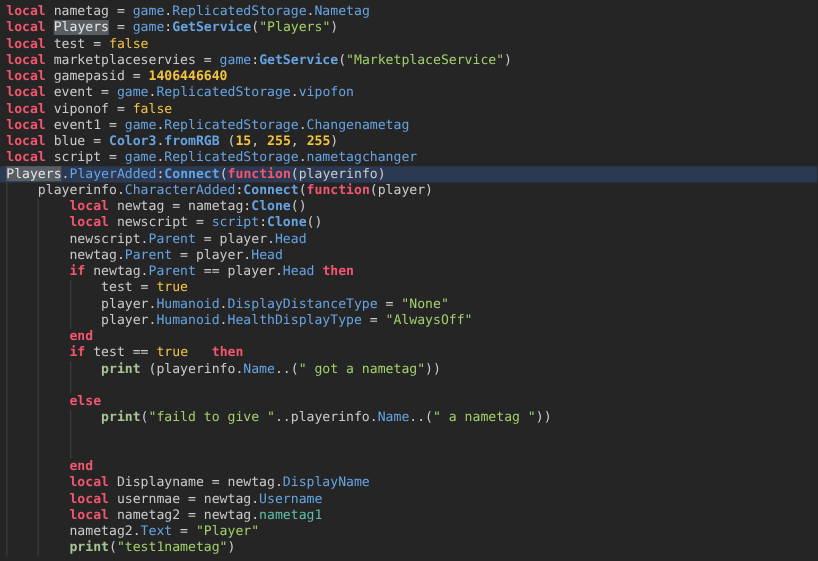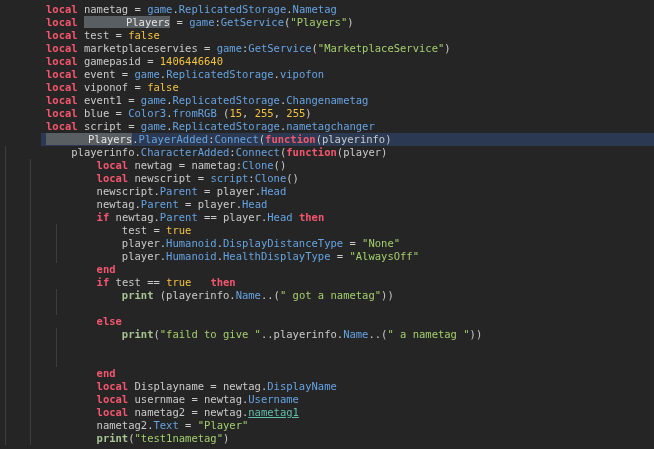--- a/index.html
+++ b/index.html
@@ -34,33 +34,32 @@
   .code{
     position:relative;z-index:1;
     padding:var(--pad-y) 0 0 0;
     font:inherit;
     white-space:pre;
   }
   .line{
     height:var(--lh);
     padding-left:var(--pad-x);
     color:var(--c-text);
-    margin-left:41px;
   }
   .line.current{background:var(--c-current-line);}
   .tk-pl{color:var(--c-text);}
   .tk-kw{color:var(--c-keyword);font-weight:bold;}
   .tk-bool{color:var(--c-number);font-weight:normal;}
-  .tk-num{color:var(--c-number);}
+  .tk-num{color:var(--c-number);font-weight:bold;}
   .tk-str{color:var(--c-string);}
   .tk-blue{color:var(--c-property);}
-  .tk-mth{color:var(--c-property);font-weight:normal;text-align:right;}
+  .tk-mth{color:var(--c-property);font-weight:bold;text-align:right;}
   .tk-fn{color:var(--c-builtin-fn);font-weight:bold;}
-  .tk-teal{color:var(--c-teal);text-decoration:underline;}
-  .tk-occ{background:var(--c-occurrence);color:#e4e4e4;padding-left:42px;}
+  .tk-teal{color:var(--c-teal);}
+  .tk-occ{background:var(--c-occurrence);color:#e4e4e4;}
 </style>
 </head>
 <body>
 
 <div class="editor">
   <div class="guides">
       <div class="guide" style="left: calc(var(--pad-x) + 0ch); top: calc(var(--pad-y) + 11 * var(--lh)); height: calc(23 * var(--lh));"></div>
       <div class="guide" style="left: calc(var(--pad-x) + 4ch); top: calc(var(--pad-y) + 12 * var(--lh)); height: calc(22 * var(--lh));"></div>
       <div class="guide" style="left: calc(var(--pad-x) + 8ch); top: calc(var(--pad-y) + 17 * var(--lh)); height: calc(3 * var(--lh));"></div>
       <div class="guide" style="left: calc(var(--pad-x) + 8ch); top: calc(var(--pad-y) + 22 * var(--lh)); height: calc(2 * var(--lh));"></div>

